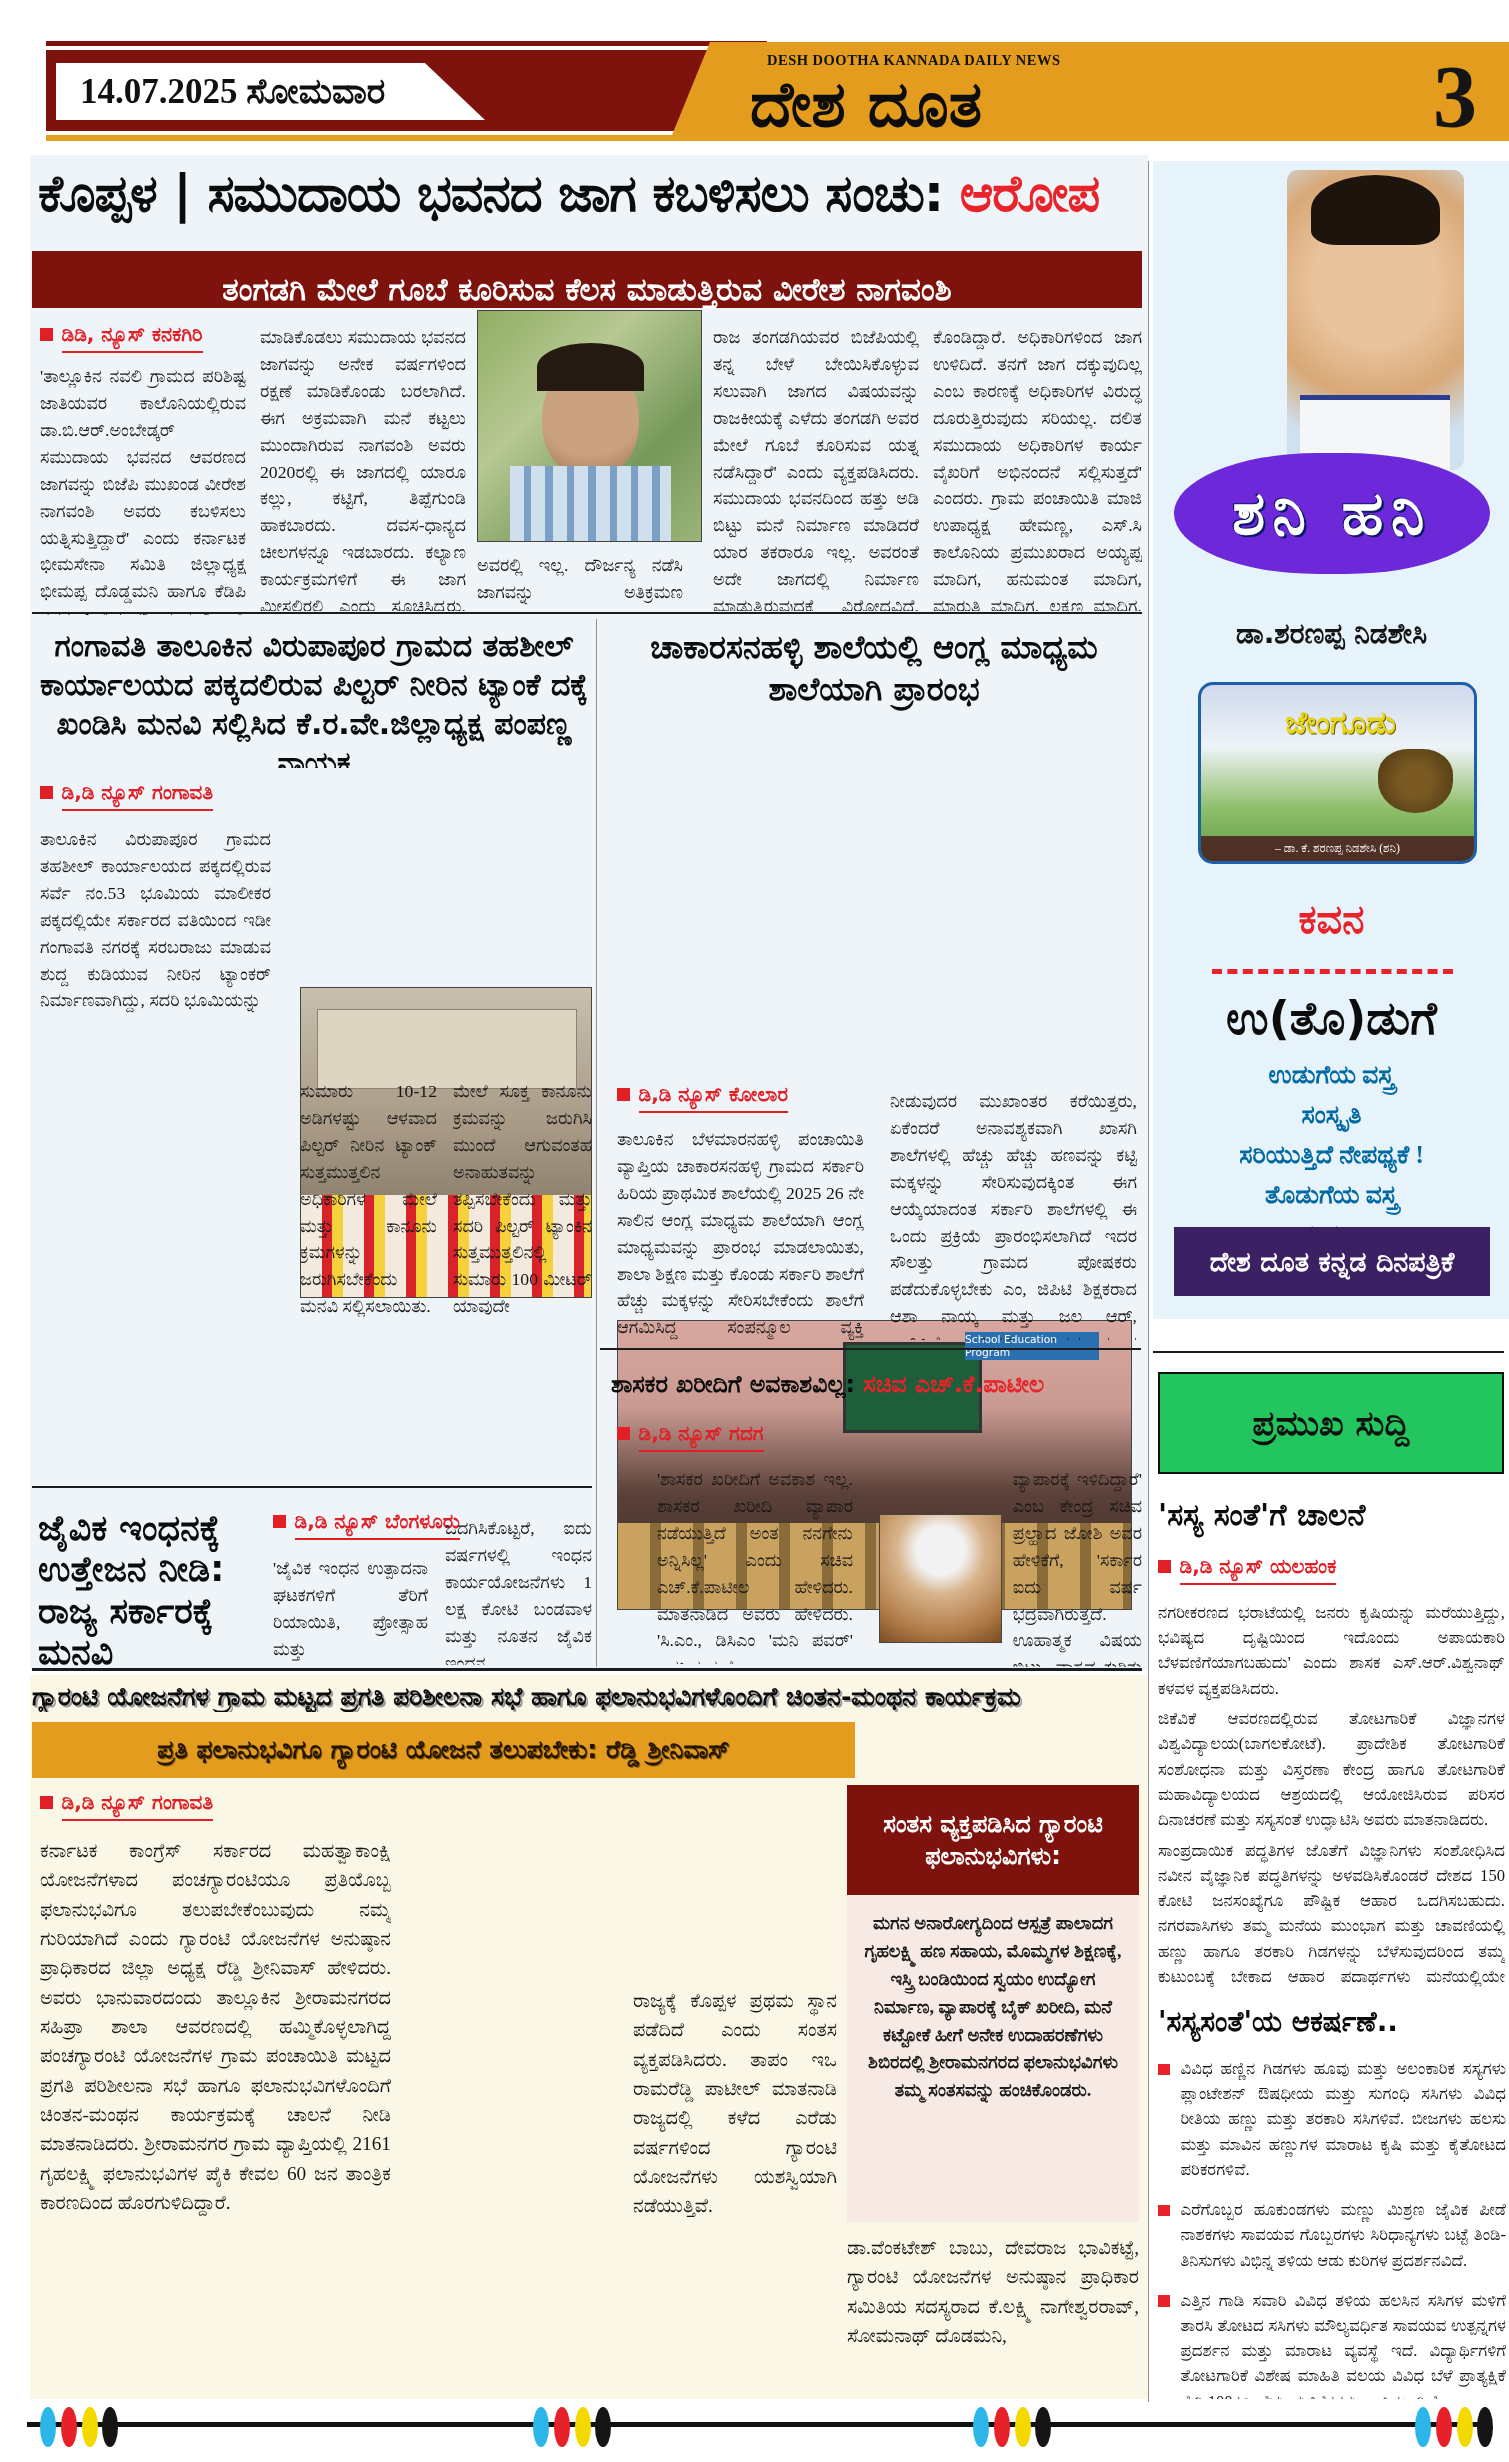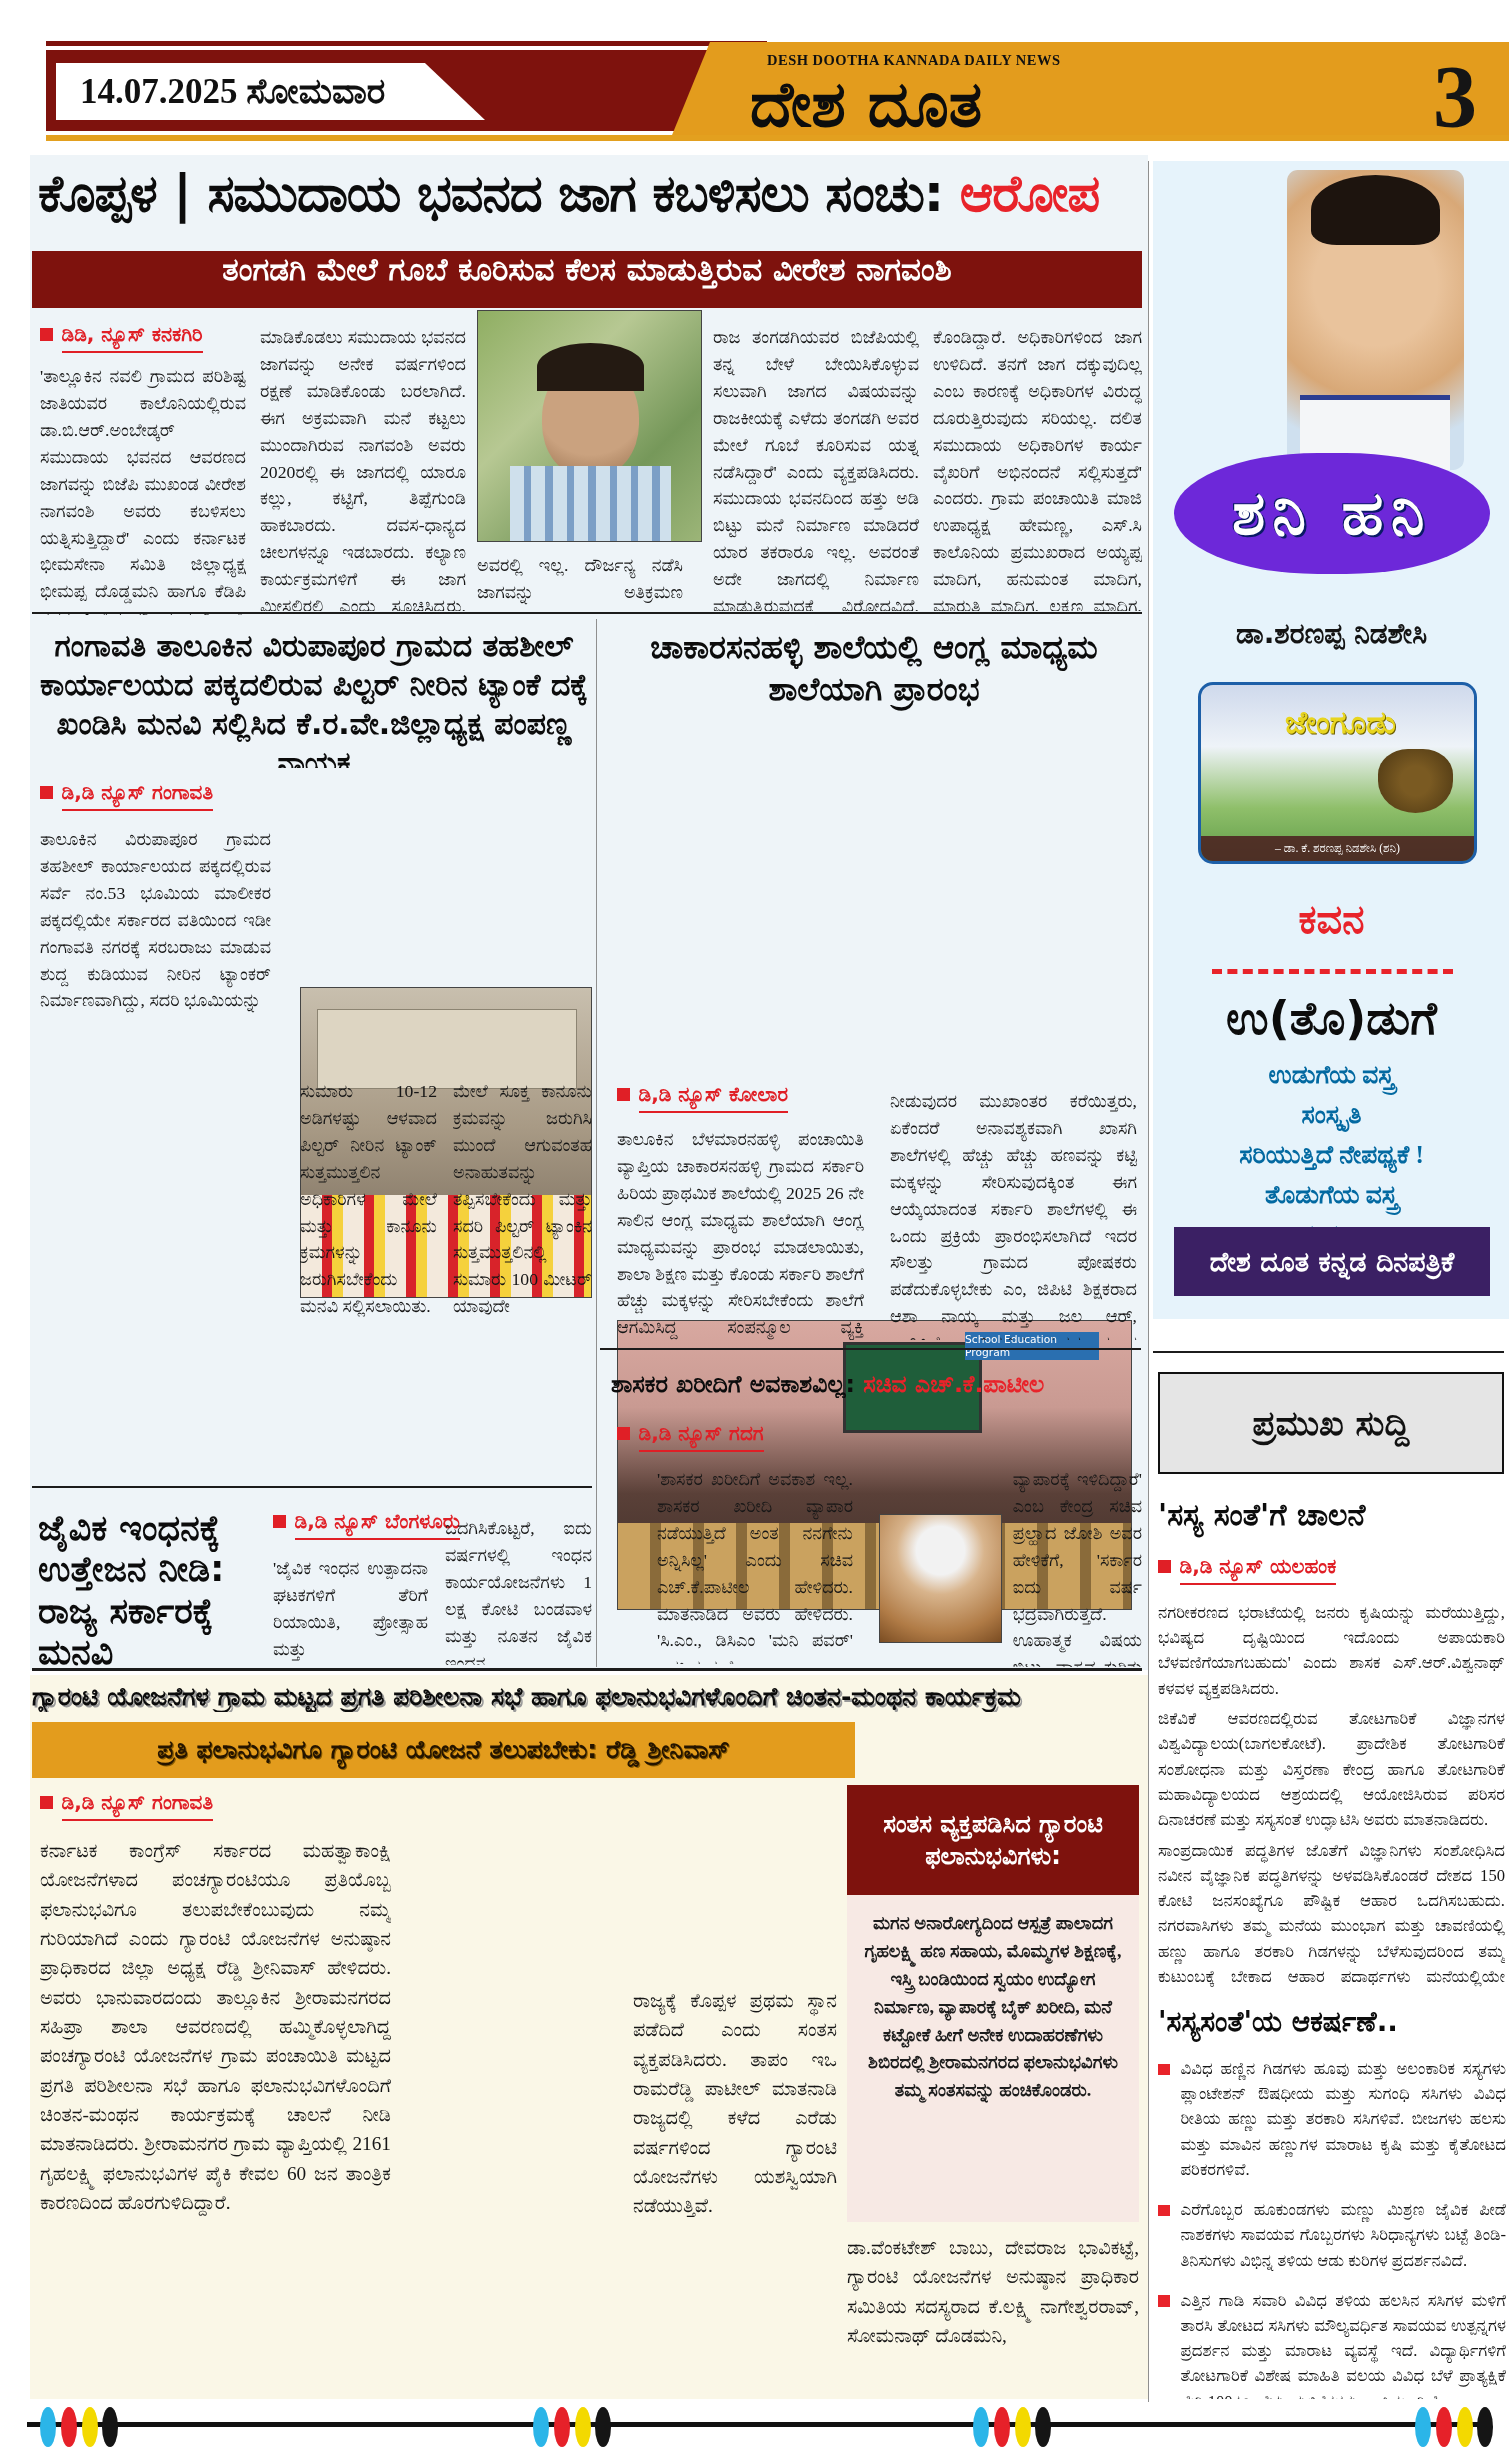--- a/index.html
+++ b/index.html
@@ -25,38 +25,38 @@
 
   
   .bg-blue { background:#eef4f8; }
   .bg-cream { background:#faf7e7; }
   .rail-panel { background:#e6f3fb; }
   .rule-h { background:#1c1c1c; height:2.1px; }
   .rule-v { background:#8f8f8f; width:1.1px; }
   .headline { font-family:"DejaVu Sans", sans-serif; font-weight:900; color:#0c0c0c; }
   .accent { color:#e8232a; }
   .subband { background:#7e120d; color:#fff; font-family:"DejaVu Sans", sans-serif;
-             font-weight:bold; display:flex; align-items:flex-start; justify-content:center; }
+             font-weight:bold; display:flex; align-items:flex-end; justify-content:center; }
   .byline { color:#e01f26; font-family:"DejaVu Sans", sans-serif; font-weight:bold; font-size:20px;
             border-bottom:2.1px solid #e01f26; padding-bottom:5.4px; display:inline-block; }
   .sq { display:inline-block; width:13px; height:13px; background:#e01f26; margin-right:8.6px; }
   .body-txt { font-size:17.7px; line-height:1.52; text-align:justify; color:#161616; overflow:hidden; }
   .photo { background:#cdbfa5; border:1.1px solid #444; overflow:hidden; position:relative; }
 
   
   .ribbon { background:#6d28d9; border-radius:50%/55%; display:flex; align-items:center; justify-content:center;
             color:#fff; font-family:"DejaVu Sans", sans-serif; font-weight:900; font-size:60px;
             text-shadow:2.1px 2.1px 0 #0a1a66, -1.1px -1.1px 0 #0a1a66; letter-spacing:7.5px; }
   .kavana { color:#e8232a; font-family:"DejaVu Sans", sans-serif; font-weight:900; font-size:40px; text-align:center; }
   .dash-line { border-top:5.4px dashed #e8232a; }
   .poem-title { font-family:"DejaVu Sans", sans-serif; font-weight:900; font-size:46px; color:#0c0c0c; text-align:center; }
   .poem-line { font-size:25px; font-weight:bold; color:#0369a1; text-align:center; line-height:1.6; }
   .purple-band { background:#3b2064; color:#fff; font-family:"DejaVu Sans", sans-serif; font-weight:bold;
                  font-size:27px; display:flex; align-items:center; justify-content:center; }
-  .news-box { border:2.7px solid #111; background:#e5e5e5; display:flex; align-items:center; justify-content:center;
+  .news-box { border:2.7px solid #111; background:#22c55e; display:flex; align-items:center; justify-content:center;
               font-family:"DejaVu Sans", sans-serif; font-weight:900; font-size:34px; color:#111; }
   .bullet-item { display:flex; margin-bottom:15px; }
   .bullet-sq { flex:0 0 11.8px; width:11.8px; height:11.8px; background:#e8232a; margin:7.5px 10.7px 0 0; }
 
   
   .banner-head { font-family:"DejaVu Sans", sans-serif; font-weight:900; font-size:25px; color:#0b0b0b;
                  white-space:nowrap; text-shadow:2.1px 2.1px 0 #9a9a9a; }
   .gold-band { background:#e39c1d; display:flex; align-items:center; justify-content:center;
                font-family:"DejaVu Sans", sans-serif; font-weight:900; font-size:25px; color:#241400;
                text-shadow:1.1px 1.1px 0 #8a5c00; }

